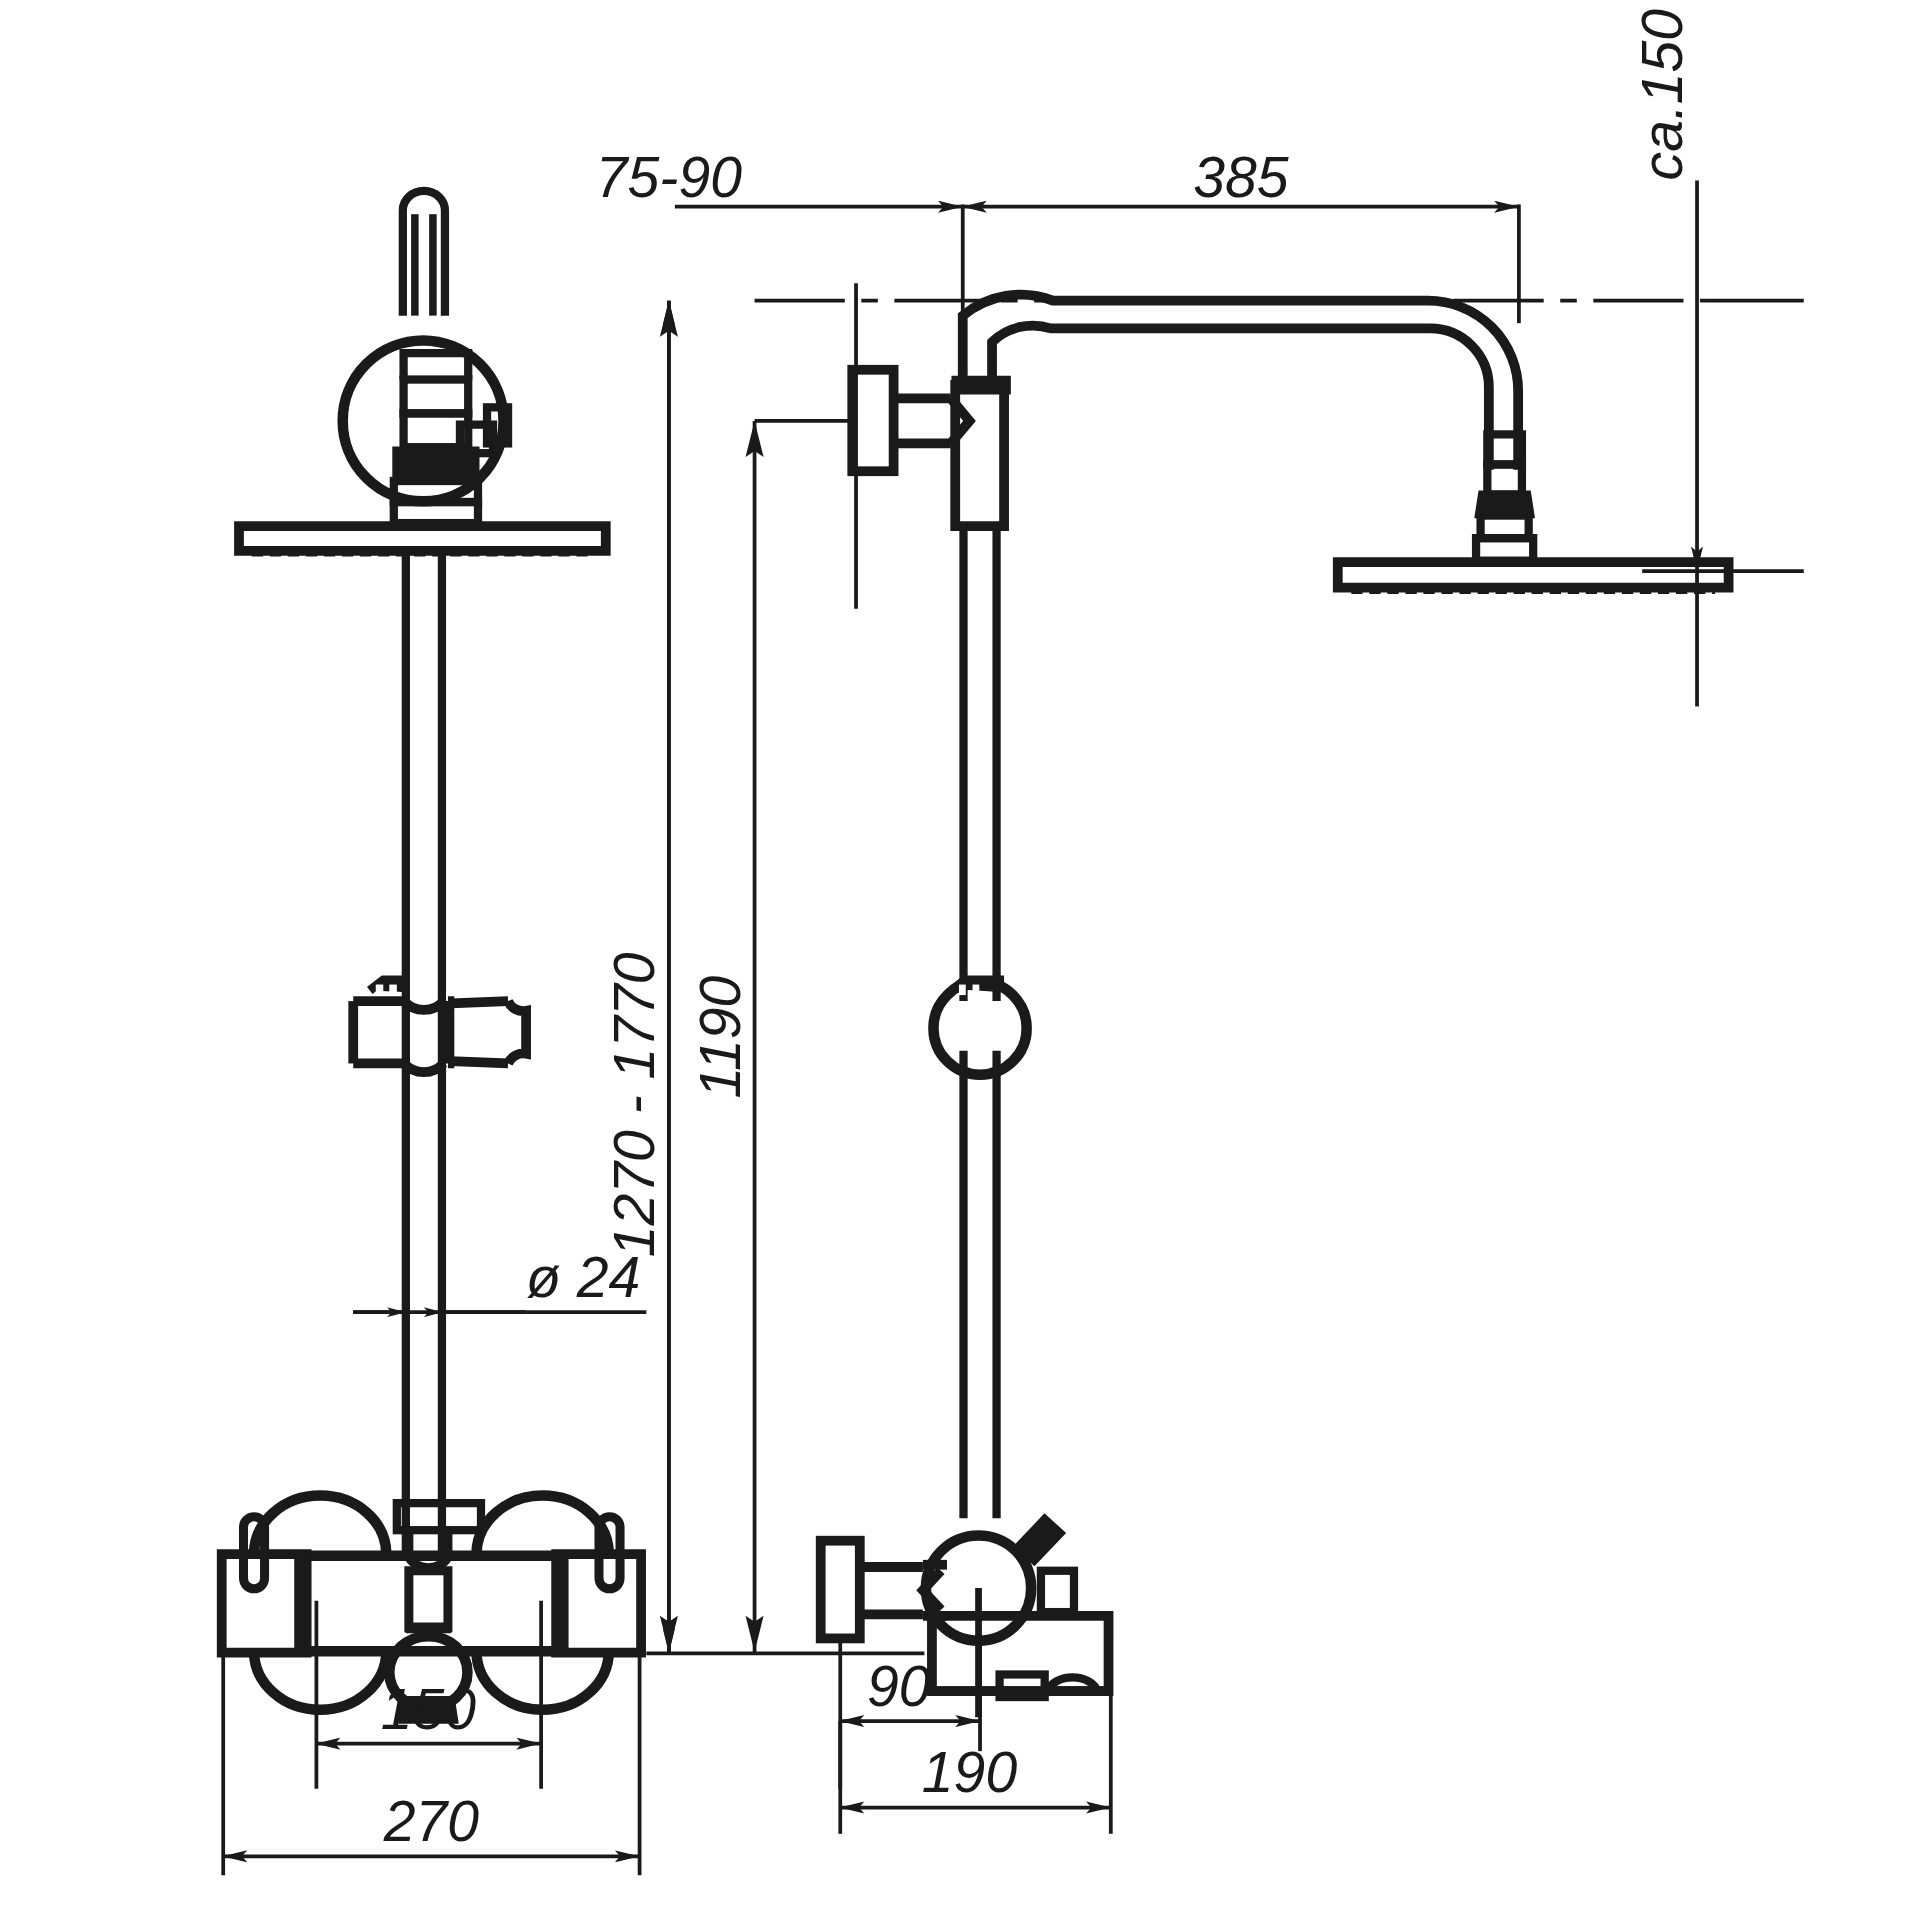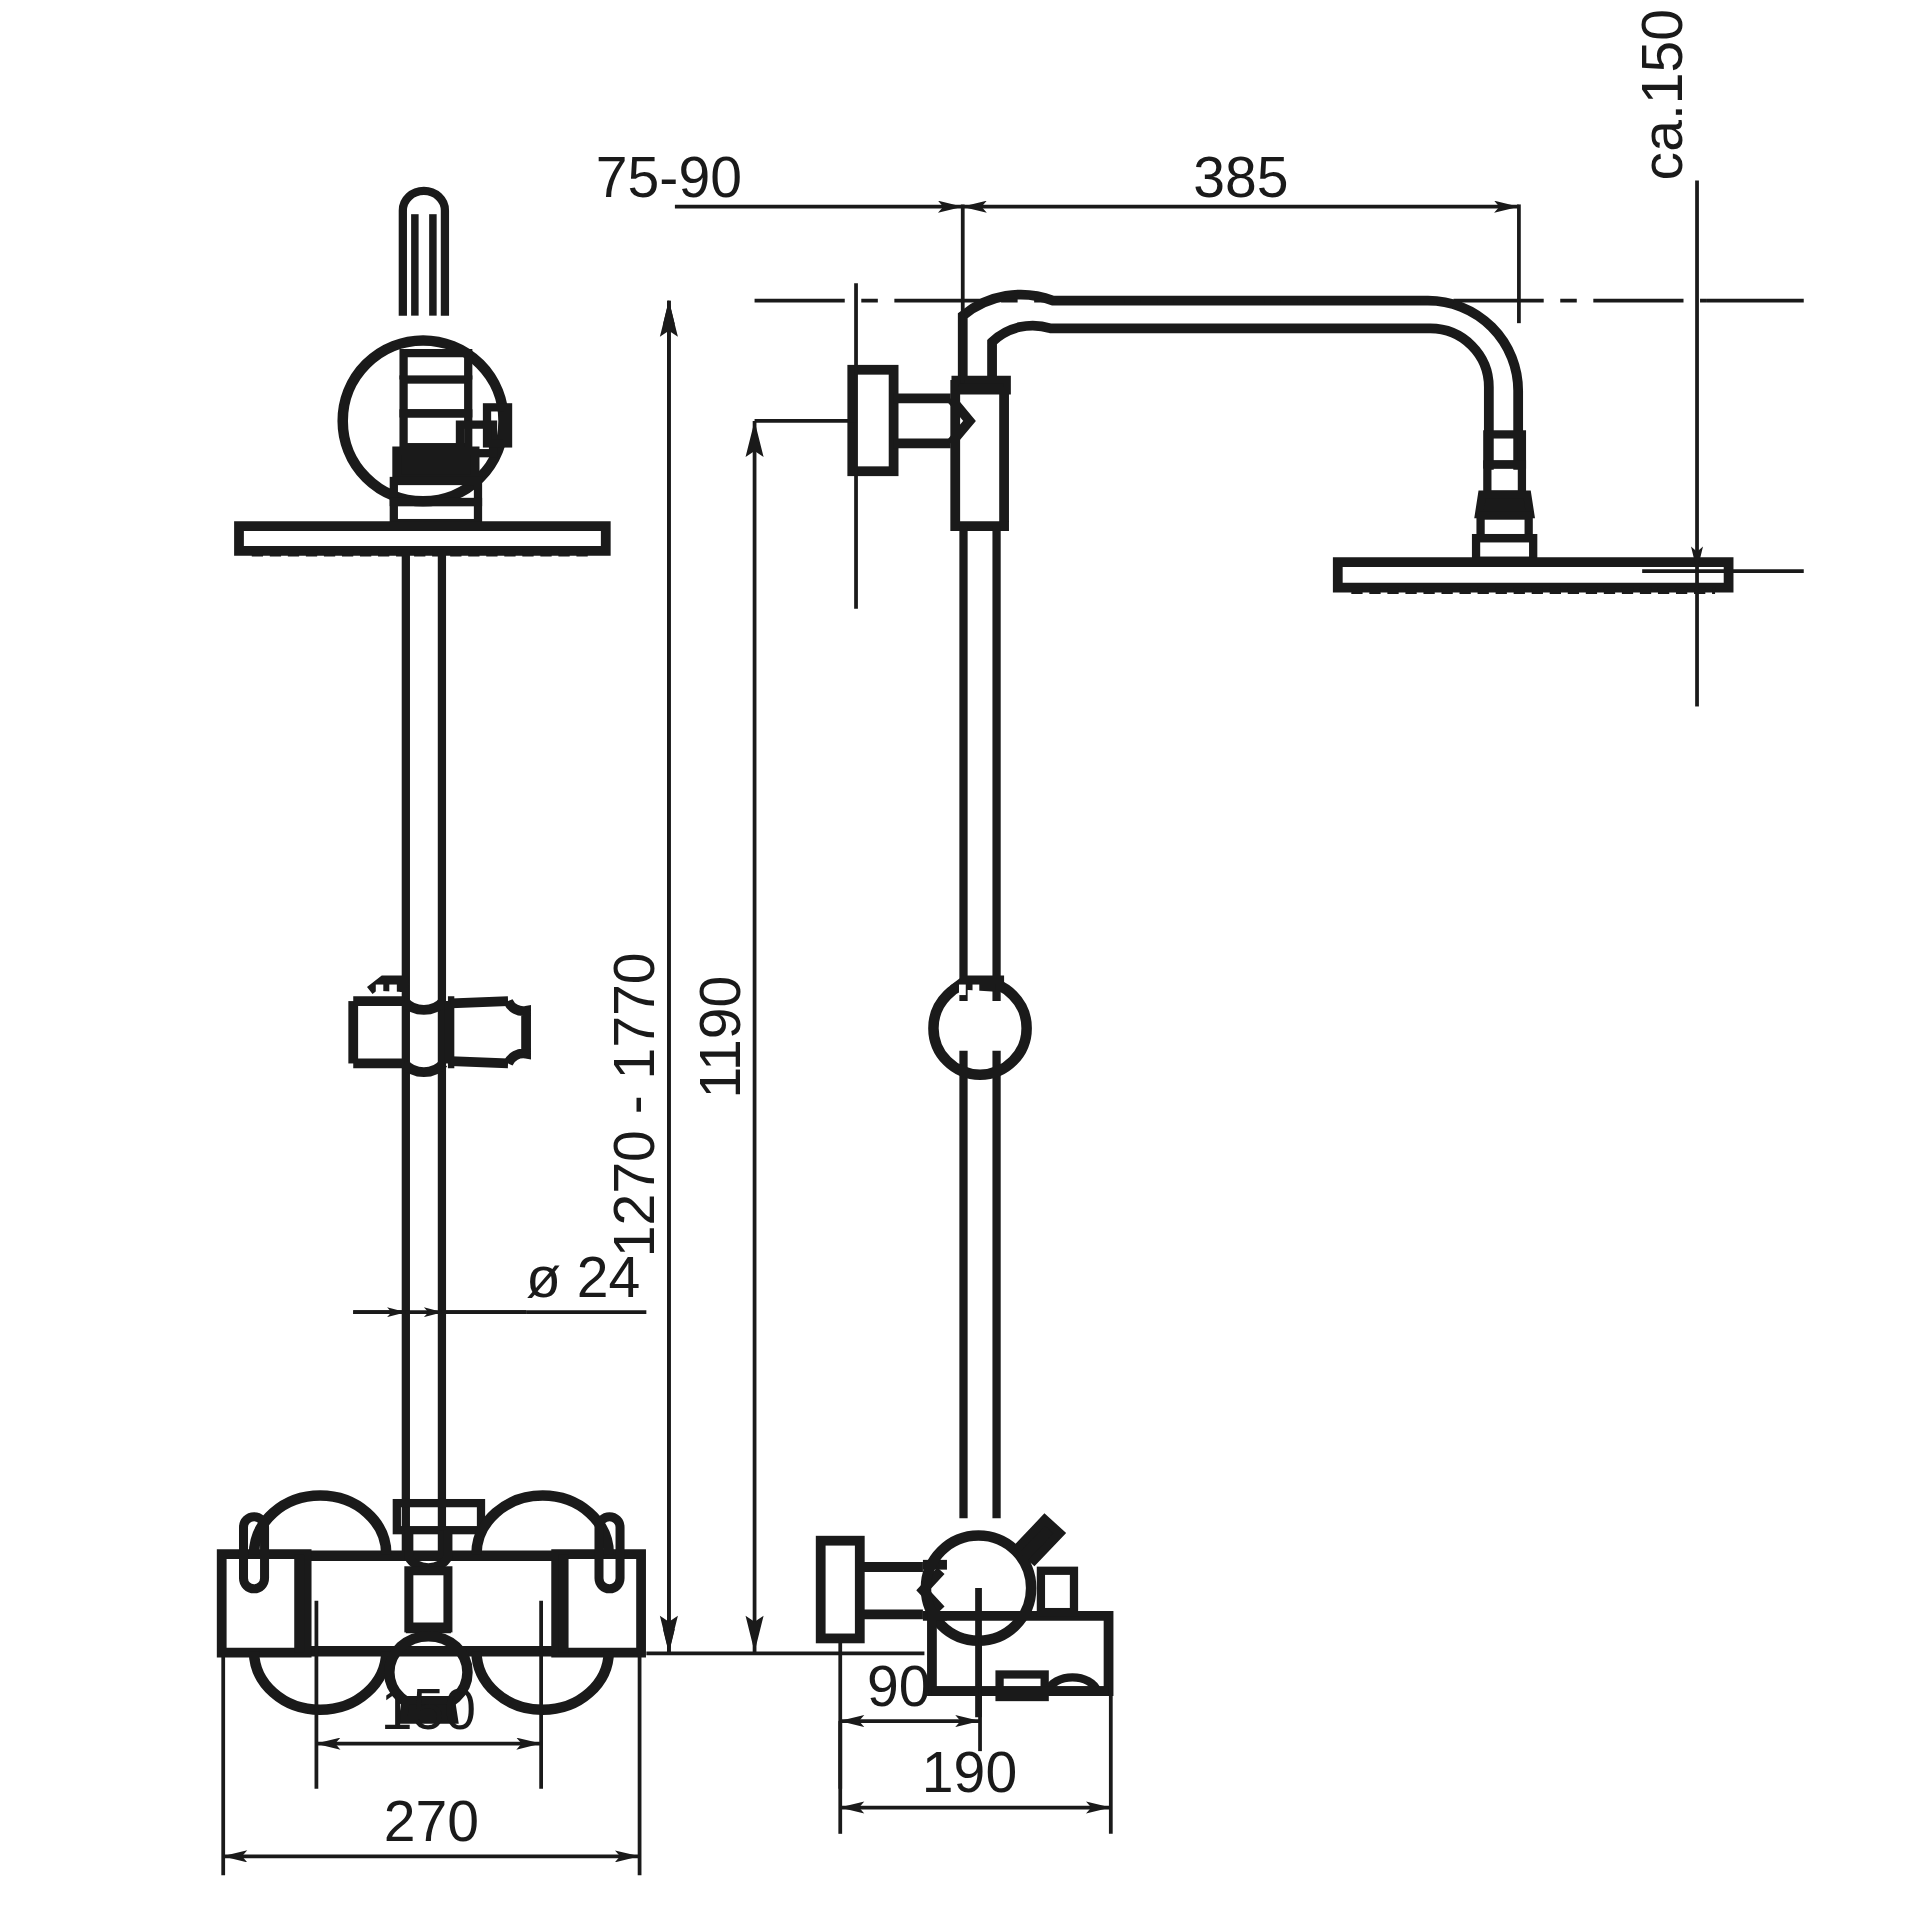--- a/index.html
+++ b/index.html
@@ -1,17 +1,17 @@
 <!DOCTYPE html>
 <html style="font-size:12px"><head>
 <meta charset="utf-8">
 <style>
   html,body{margin:0;padding:0;background:#ffffff;}
   body{width:1924px;height:1924px;font-family:"Liberation Sans",sans-serif;overflow:hidden;}
-  #stage{position:relative;width:1924px;height:1924px;background:#fff;}
+  #stage{position:relative;width:1924px;height:1924px;background:#fff;font-style:italic;}
   svg{display:block;}
   .dimtxt{font-family:"Liberation Sans",sans-serif;font-weight:400;fill:#1a1a1a;}
 </style>
 </head>
 <body>
 
 <div id="stage">
 <svg width="1924" height="1924" viewBox="0 0 2560 2560">
 
   <defs>

